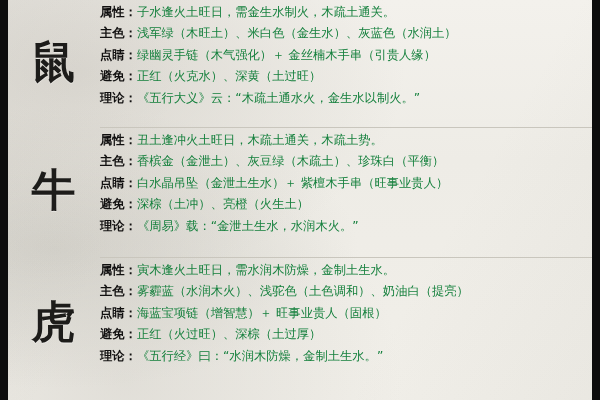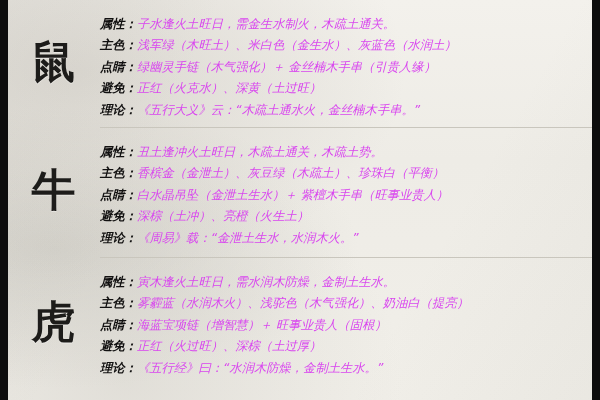--- a/index.html
+++ b/index.html
@@ -53,24 +53,23 @@
     color: #1d1c1a;
     letter-spacing: 1px;
     text-shadow: 0 1px 0 rgba(255,255,255,0.4);
   }
   .z0 { top: 40px; }
   .z1 { top: 168px; }
   .z2 { top: 300px; }
 
   .blocks {
     position: absolute;
-    left: 100px; top: 12px;
+    left: 100px; top: 0;
     width: 496px; height: 296px;
     z-index: 2;
-    font-style: italic;
   }
   .block {
     position: absolute;
     left: 0; width: 488px;
     padding-right: 4px;
   }
   .b0 { top: 4px; }
   .b1 { top: 132px; }
   .b2 { top: 262px; }
 
@@ -94,21 +93,21 @@
     font-family: "DejaVu Sans", "Liberation Sans", sans-serif;
   }
   .row .lbl {
     flex: 0 0 auto;
     font-weight: bold;
     color: #111010;
     white-space: nowrap;
   }
   .row .val {
     flex: 1 1 auto;
-    color: #d946ef;
+    color: #15803d;
     word-break: break-all;
   }
   .row.theory .val { }
 </style>
 </head>
 <body>
 
 <div class="page">
   <div class="paper"></div>
 
@@ -135,21 +134,21 @@
       <div class="row">
         <span class="lbl">点睛：</span>
         <span class="val">绿幽灵手链（木气强化）＋ 金丝楠木手串（引贵人缘）</span>
       </div>
       <div class="row">
         <span class="lbl">避免：</span>
         <span class="val">正红（火克水）、深黄（土过旺）</span>
       </div>
       <div class="row theory">
         <span class="lbl">理论：</span>
-        <span class="val">《五行大义》云：“木疏土通水火，金丝楠木手串。”</span>
+        <span class="val">《五行大义》云：“木疏土通水火，金生水以制火。”</span>
       </div>
     </div>
 
     <div class="block b1">
       <div class="row">
         <span class="lbl">属性：</span>
         <span class="val">丑土逢冲火土旺日，木疏土通关，木疏土势。</span>
       </div>
       <div class="row">
         <span class="lbl">主色：</span>
@@ -169,21 +168,21 @@
       </div>
     </div>
 
     <div class="block b2">
       <div class="row">
         <span class="lbl">属性：</span>
         <span class="val">寅木逢火土旺日，需水润木防燥，金制土生水。</span>
       </div>
       <div class="row">
         <span class="lbl">主色：</span>
-        <span class="val">雾霾蓝（水润木火）、浅驼色（木气强化）、奶油白（提亮）</span>
+        <span class="val">雾霾蓝（水润木火）、浅驼色（土色调和）、奶油白（提亮）</span>
       </div>
       <div class="row">
         <span class="lbl">点睛：</span>
         <span class="val">海蓝宝项链（增智慧）＋ 旺事业贵人（固根）</span>
       </div>
       <div class="row">
         <span class="lbl">避免：</span>
         <span class="val">正红（火过旺）、深棕（土过厚）</span>
       </div>
       <div class="row theory">

